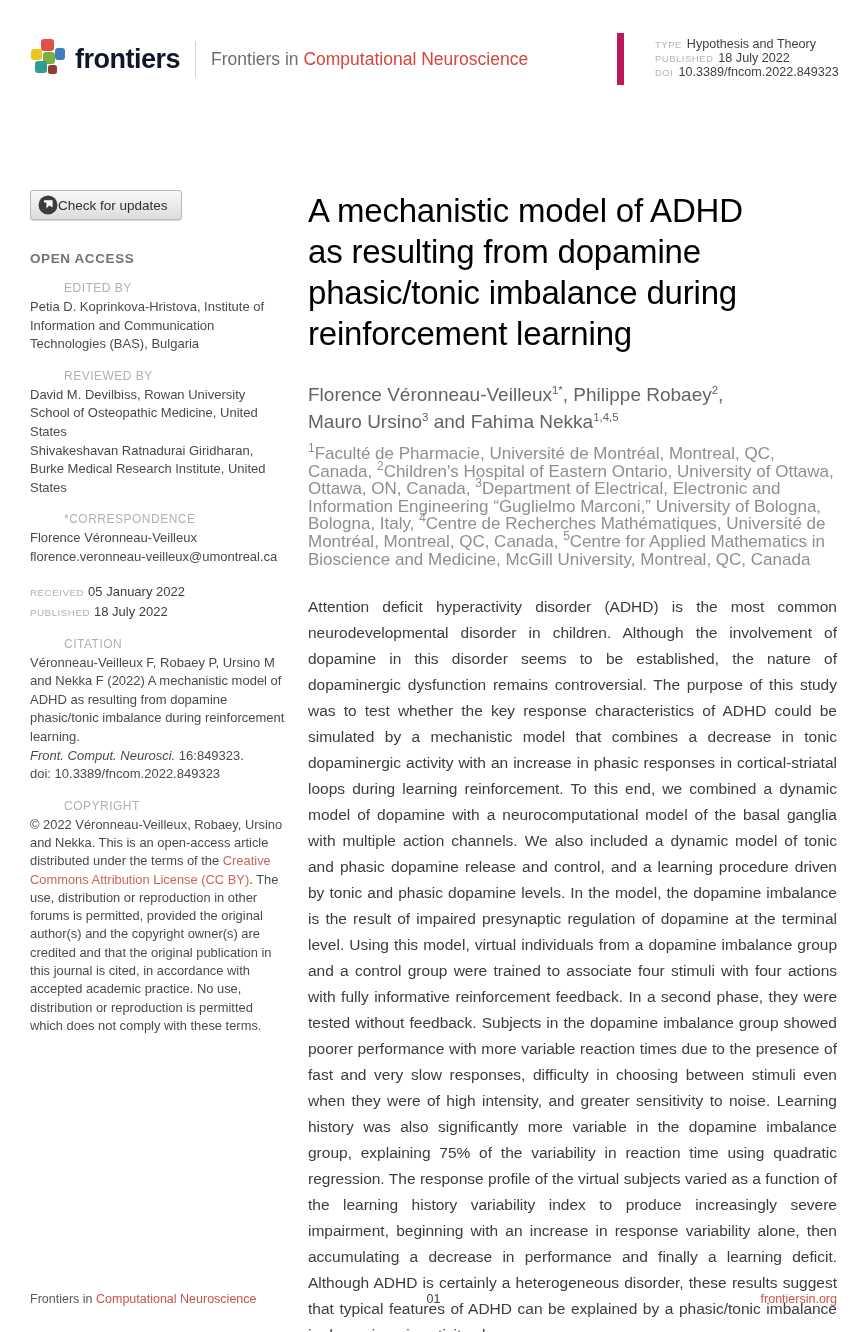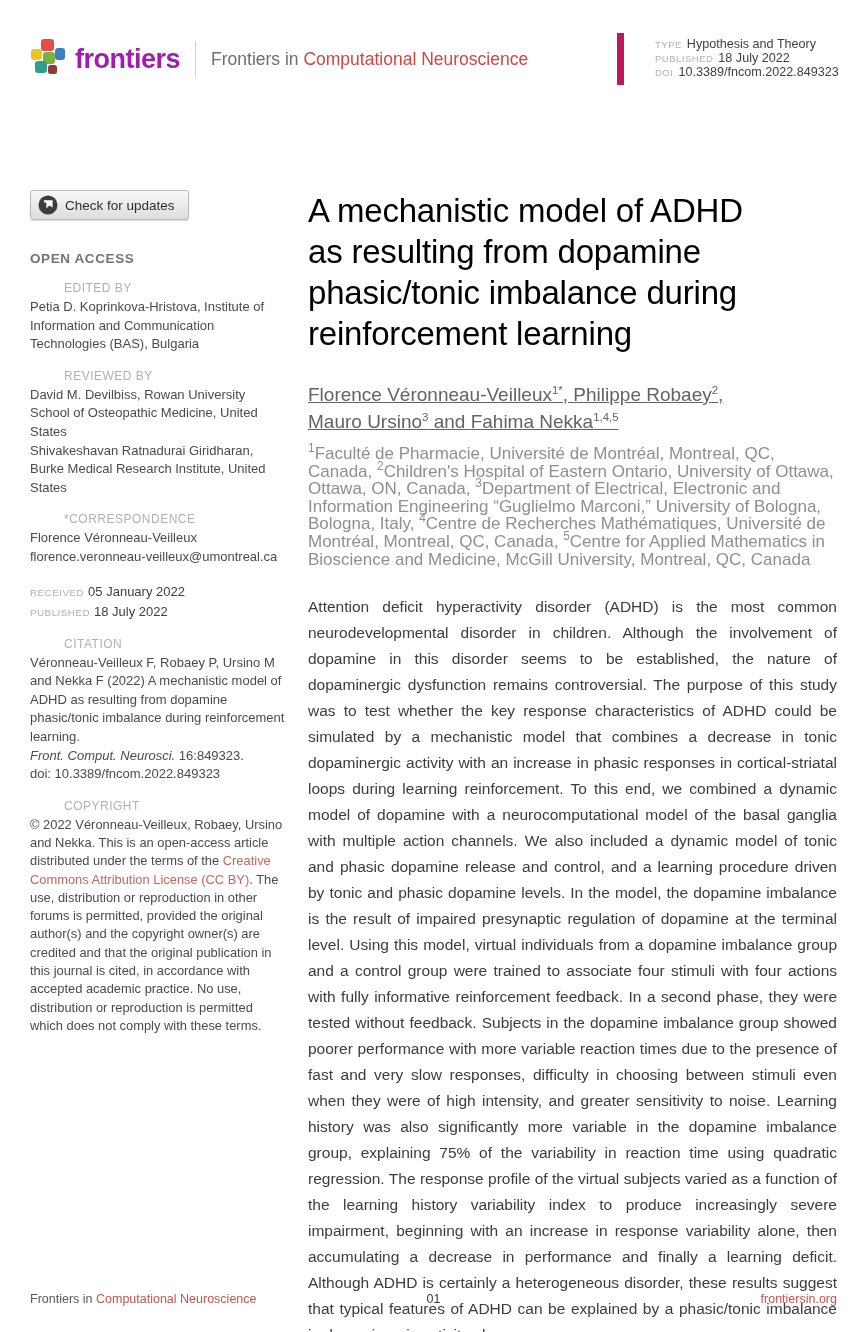--- a/index.html
+++ b/index.html
@@ -5,52 +5,52 @@
   html,body { margin:0; padding:0; background:#f2f2f2; }
   .page {
     position:relative; width:867px; height:1332px; margin:0 auto;
     background:#ffffff; font-family:"Liberation Sans", sans-serif;
     overflow:hidden; box-shadow:0 0 4px rgba(0,0,0,.15);
   }
 
   
   .header { position:absolute; top:33px; left:30px; right:26px; display:flex; align-items:center; }
   .brand { display:flex; align-items:center; gap:9px; }
-  .brand-word { font-size:27px; font-weight:bold; color:#a21caf; letter-spacing:-0.5px; }
+  .brand-word { font-size:27px; font-weight:bold; color:#0f172a; letter-spacing:-0.5px; }
   .head-divider { width:1px; height:36px; background:#d2d2d2; margin:0 15px; }
   .journal-name { font-size:17.5px; color:#6e6e6e; }
   .journal-name .red { color:#d6453c; }
   .header-meta { margin-left:auto; border-left:7px solid #be185d; padding:4px 0 6px 31px; display:flex; flex-direction:column; gap:0; min-width:186px; }
   .meta-row { font-size:12.6px; color:#3f3f3f; white-space:nowrap; }
   .meta-label { font-size:9.5px; color:#b3b3b3; letter-spacing:0.5px; margin-right:5px; }
 
   
   .content { position:absolute; top:190px; left:30px; right:30px; display:flex; }
   .sidebar { width:258px; flex:none; }
   .main { flex:1; margin-left:20px; }
 
   
   .check-btn {
-    display:inline-flex; align-items:center; gap:7px; padding:4px 13px 4px 7px;
+    display:inline-flex; align-items:center; padding:4px 13px 4px 7px;
     background:linear-gradient(#f8f8f8,#dddddd); border:1px solid #b9b9b9; border-radius:3px;
     font-size:13.5px; color:#2f2f2f; cursor:pointer; box-shadow:0 1px 1px rgba(0,0,0,.15);
   }
   .open-access { margin-top:31px; font-size:13.5px; font-weight:bold; color:#737373; letter-spacing:0.6px; }
   .side-section { margin-top:15px; }
   .side-label { font-size:12px; color:#b1b1b1; letter-spacing:0.5px; margin-bottom:3px;padding-left:34px; }
   .side-text { font-size:13px; color:#4b4b4b; line-height:18.6px; }
   .side-text .email-link { color:#4b4b4b; text-decoration:none; white-space:nowrap; font-size:13px; }
   .date-row { font-size:13px; color:#3f3f3f; line-height:19px; }
   .date-row .side-label-inline { font-size:9.8px; color:#b1b1b1; letter-spacing:0.5px; margin-right:4px; }
   .side-link { color:#c9655b; cursor:pointer; }
   .copyright-text { font-size:12.9px; line-height:18.3px; }
 
   
   .title { font-size:33px; line-height:41px; color:#000000; font-weight:500; letter-spacing:-0.2px; }
-  .authors { margin-top:27px; font-size:19px; line-height:27px; color:#636363; font-weight:500;text-decoration:underline; }
+  .authors { margin-top:27px; font-size:19px; line-height:27px; color:#636363; font-weight:500; }
   .authors sup { font-size:60%; line-height:0; }
   .affiliations { margin-top:10px; font-size:17px; line-height:17.6px; color:#8f8f8f; }
   .affiliations sup { font-size:70%; line-height:0; }
   .abstract { margin-top:26px; font-size:15.5px; line-height:26px; color:#3c3c3c; text-align:justify; }
 
   
   .footer { position:absolute; left:30px; right:30px; bottom:26px; display:flex; align-items:baseline; font-size:12.5px; color:#5a5a5a; }
   .footer .red { color:#c9544a; }
   .footer-left { flex:1; text-align:left; }
   .footer-center { flex:1; text-align:center; color:#3c3c3c; }

